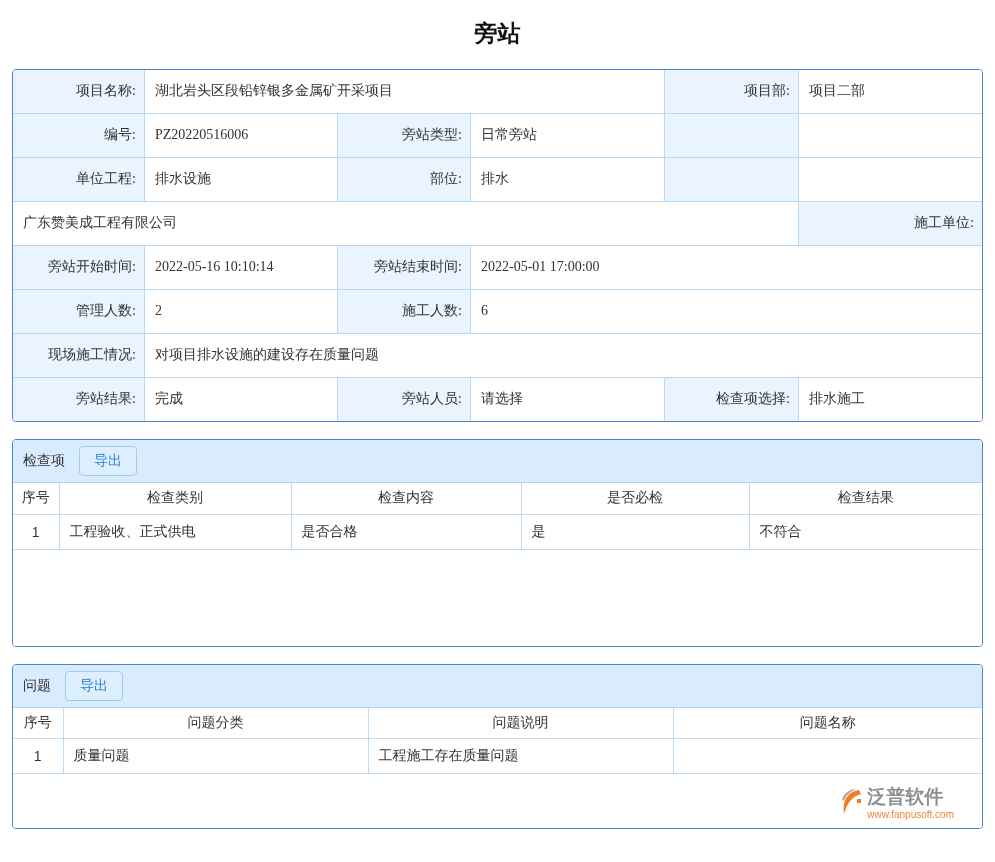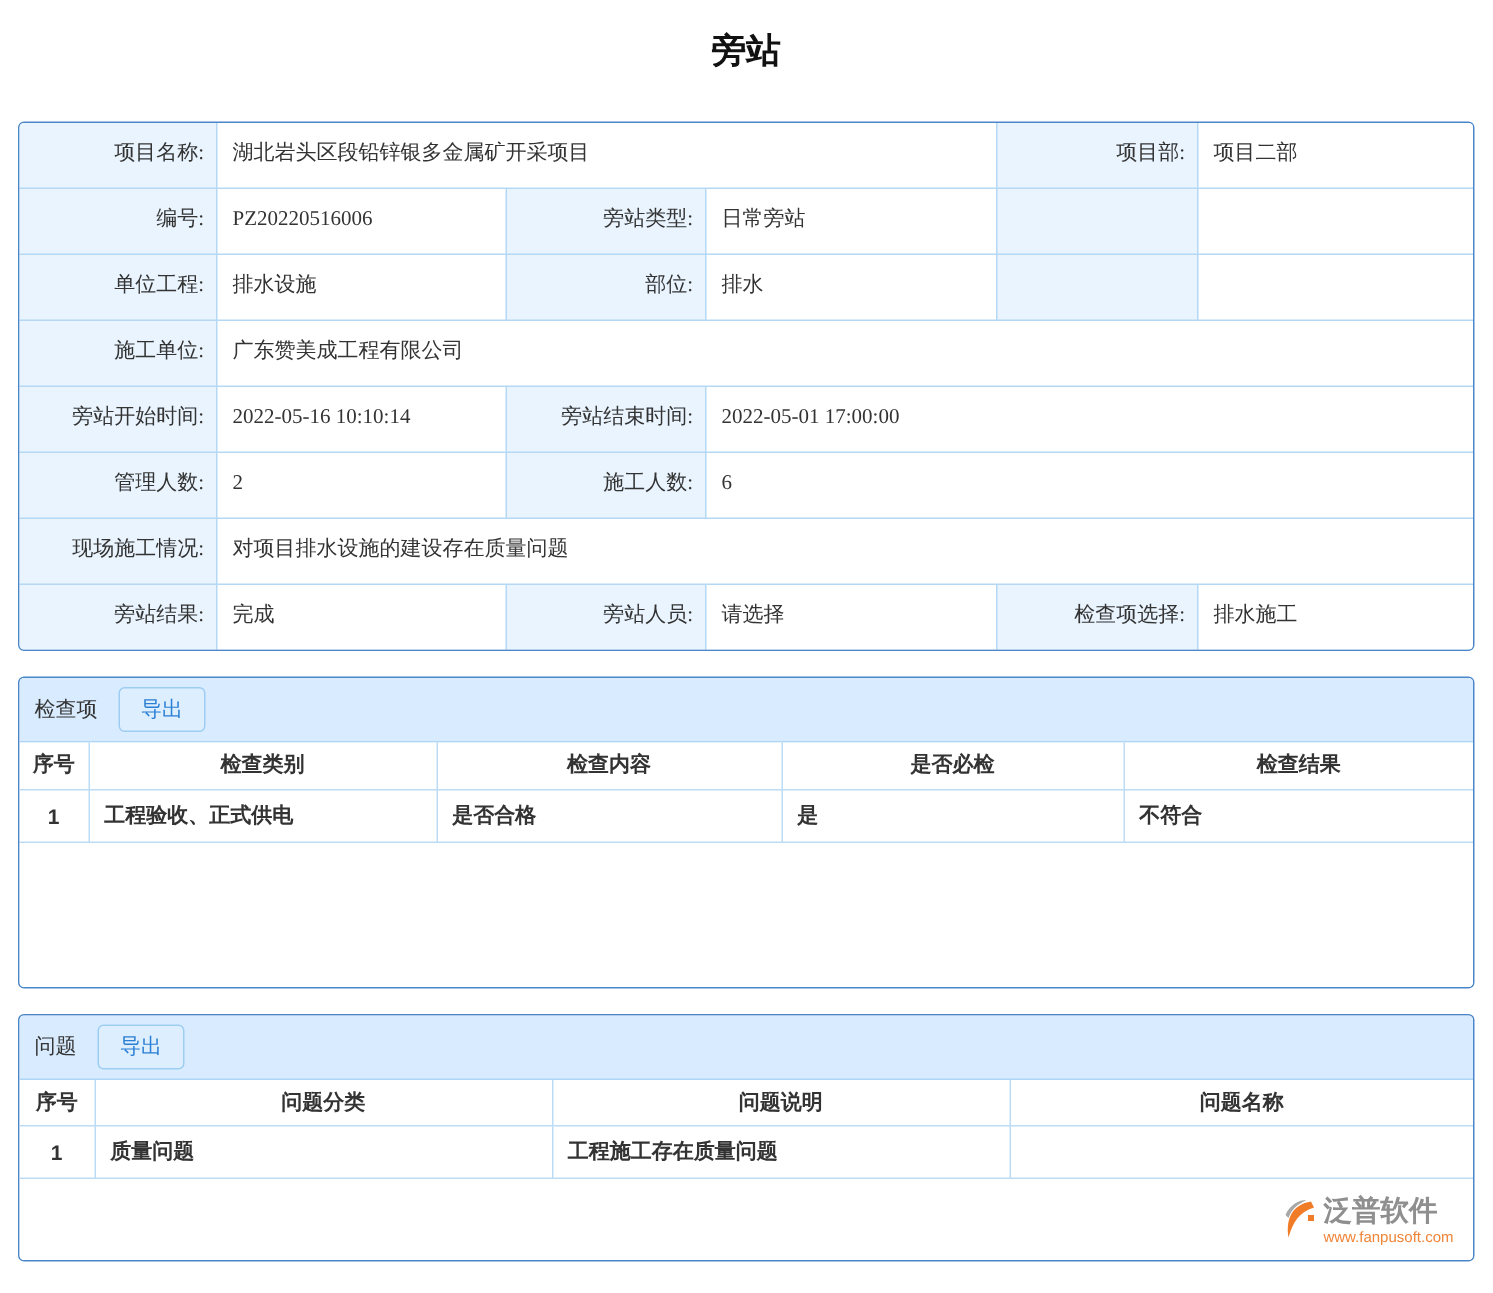--- a/index.html
+++ b/index.html
@@ -7,21 +7,21 @@
     width: 995px; height: 862px;
     background: #ffffff;
     font-family: "Liberation Sans", "DejaVu Sans", sans-serif;
     color: #333;
   }
   .page-title {
     text-align: center;
     font-size: 23px;
     font-weight: bold;
     color: #111;
-    padding: 18px 0 32px 0;
+    padding: 18px 0 20px 0;
   }
   .panel {
     margin: 0 12px 17px 12px;
     border: 1px solid #4a86c8;
     border-radius: 4px;
     overflow: hidden;
     background: #fff;
   }
   .panel-header {
     background: #d9ecff;
@@ -82,39 +82,39 @@
   }
   
   table {
     width: 100%;
     border-collapse: collapse;
     table-layout: fixed;
   }
   th, td {
     border: 1px solid #bcdcf6;
     font-size: 14px;
-    font-weight: bold;
+    font-weight: normal;
     color: #333;
   }
   th { height: 31px; text-align: center; background: #ffffff; }
   td { height: 35px; padding-left: 10px; text-align: left; background: #ffffff; }
   td.center { text-align: center; padding-left: 0; }
   th:first-child, td:first-child { border-left: none; }
   th:last-child, td:last-child { border-right: none; }
   tr:first-child th { border-top: none; }
   .filler { height: 96px; background: #fff; }
   
   .logo-area {
     height: 54px;
     position: relative;
     background: #fff;
   }
   .logo {
     position: absolute;
-    right: 13px;
+    right: 28px;
     bottom: 5px;
     display: flex;
     align-items: flex-start;
     gap: 4px;
   }
   .logo-name {
     font-size: 19px;
     font-weight: bold;
     color: #8f8f8f;
     line-height: 1.1;
@@ -148,22 +148,22 @@
       <div class="cell lbl"></div>
       <div class="cell val"></div>
 
       <div class="cell lbl">单位工程:</div>
       <div class="cell val">排水设施</div>
       <div class="cell lbl">部位:</div>
       <div class="cell val">排水</div>
       <div class="cell lbl"></div>
       <div class="cell val"></div>
 
+      <div class="cell val sp5">广东赞美成工程有限公司</div>
       <div class="cell lbl">施工单位:</div>
-      <div class="cell val sp5">广东赞美成工程有限公司</div>
 
       <div class="cell lbl">旁站开始时间:</div>
       <div class="cell val">2022-05-16 10:10:14</div>
       <div class="cell lbl">旁站结束时间:</div>
       <div class="cell val sp3">2022-05-01 17:00:00</div>
 
       <div class="cell lbl">管理人数:</div>
       <div class="cell val">2</div>
       <div class="cell lbl">施工人数:</div>
       <div class="cell val sp3">6</div>

